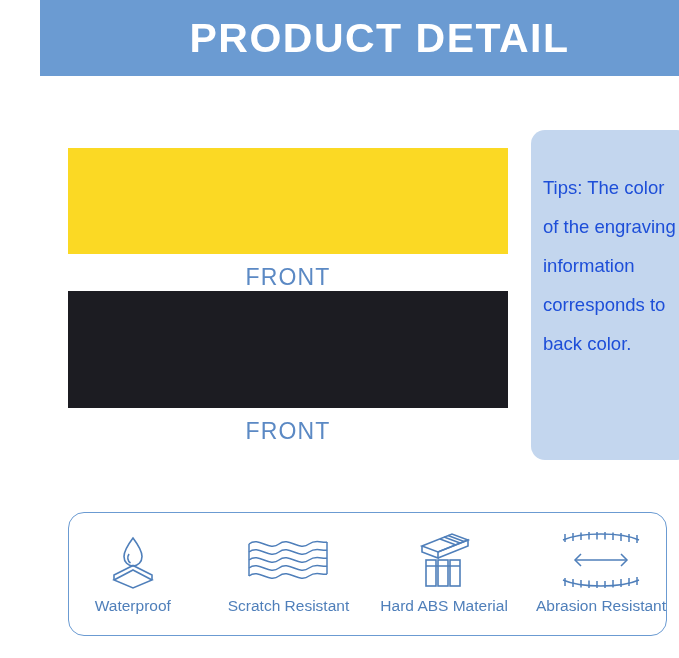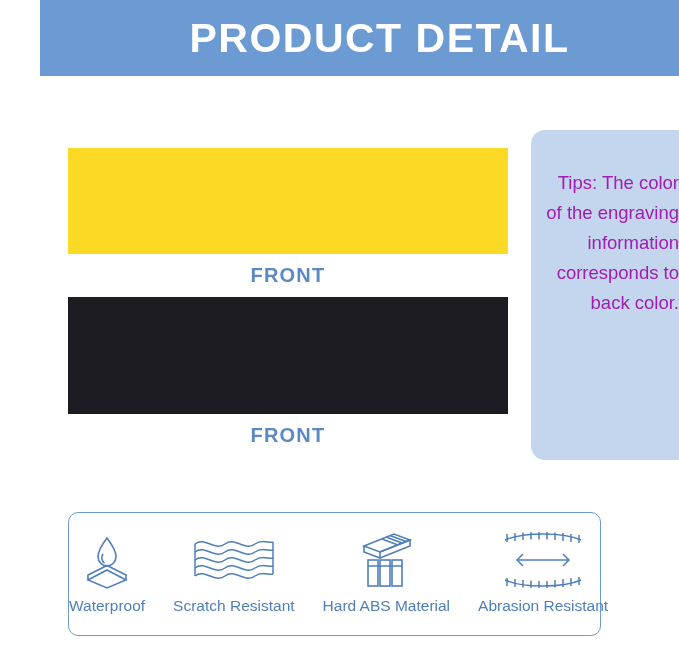--- a/index.html
+++ b/index.html
@@ -49,25 +49,25 @@
     width: 440px;
   }
   .swatch-front {
     width: 440px;
     height: 106px;
     background: #fbd924;
   }
   .swatch-label {
     text-align: center;
     color: #5b89c4;
-    font-size: 20px;
-    font-weight: bold;
+    font-size: 23px;
+    font-weight: normal;
     letter-spacing: 1.2px;
     padding-top: 10px;
-    padding-bottom: 10px;
+    padding-bottom: 0;
     font-family: "Liberation Sans", sans-serif;
   }
   .swatch-back {
     width: 440px;
     height: 117px;
     background: #1c1c22;
   }
 
   
   .tips-box {
@@ -75,36 +75,36 @@
     left: 491px;
     top: 130px;
     width: 160px;
     height: 330px;
     background: #c3d6ee;
     border-radius: 14px;
     box-sizing: border-box;
     padding: 38px 12px 12px 12px;
   }
   .tips-text {
-    color: #a21caf;
+    color: #1d4ed8;
     font-size: 18.5px;
-    line-height: 30px;
-    text-align: right;
+    line-height: 39px;
+    text-align: left;
     font-family: "Liberation Sans", sans-serif;
   }
 
   
   .features {
     position: absolute;
     left: 28px;
     top: 512px;
-    width: 533px;
+    width: 599px;
     height: 124px;
     border: 1.5px solid #6b9bd2;
-    border-radius: 10px;
+    border-radius: 16px;
     box-sizing: border-box;
     display: flex;
     align-items: flex-start;
     justify-content: space-around;
     padding-top: 16px;
     gap: 28px;
   }
   .feature {
     width: 150px;
     display: flex;

